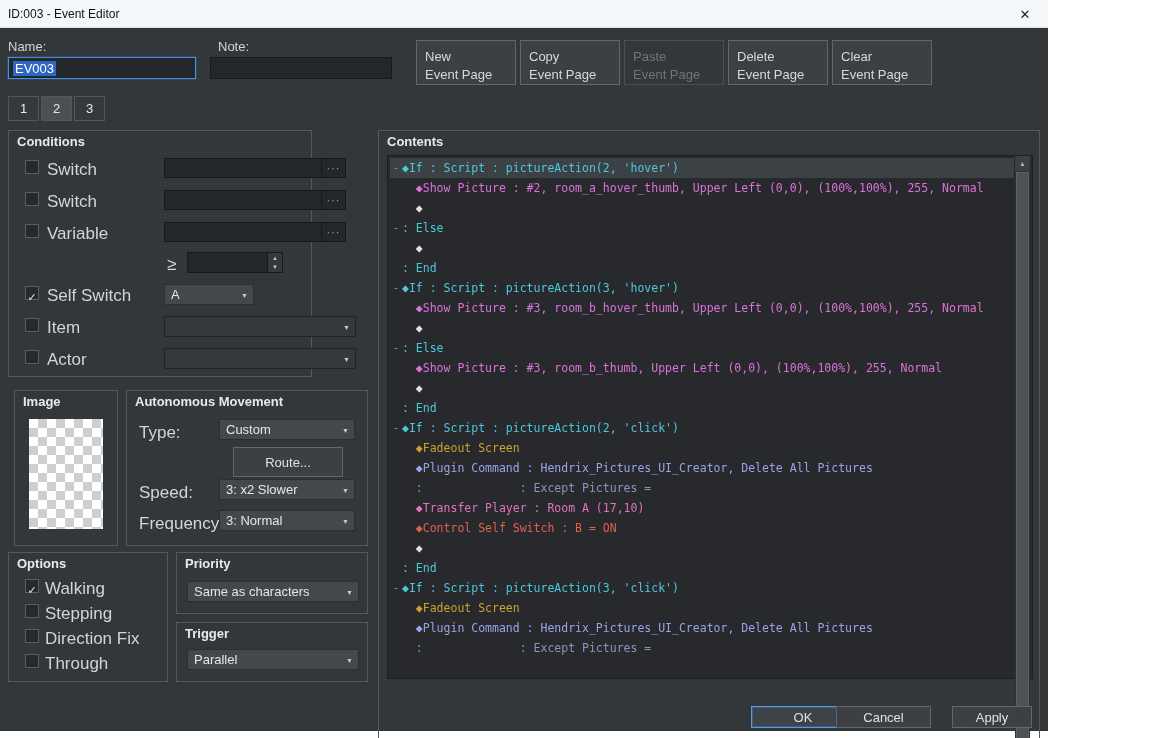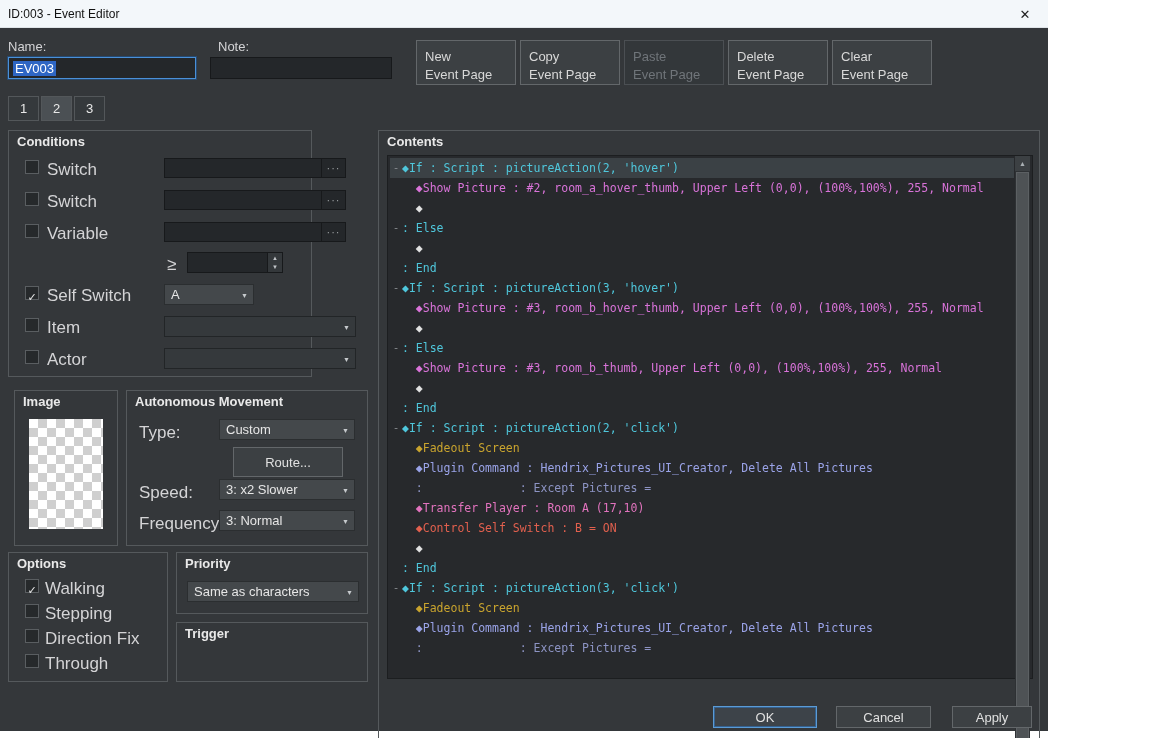--- a/index.html
+++ b/index.html
@@ -224,20 +224,24 @@
     <span class="checkbox" style="left:16px;top:51px"></span>
     <span class="glabel" style="left:36px;top:51px">Stepping</span>
     <span class="checkbox" style="left:16px;top:76px"></span>
     <span class="glabel" style="left:36px;top:76px">Direction Fix</span>
     <span class="checkbox" style="left:16px;top:101px"></span>
     <span class="glabel" style="left:36px;top:101px">Through</span>
   </div>
 
   <div class="group" style="left:176px;top:622px;width:192px;height:60px">
     <span class="group-title">Trigger</span>
+    <div class="combo" style="left:10px;top:26px;width:172px">
+      <span>Parallel</span>
+      <span class="dd-arrow"></span>
+    </div>
   </div>
 
   <div class="group" style="left:378px;top:130px;width:662px;height:712px">
     <span class="group-title">Contents</span>
     <div class="cmd-list" id="cmdList">
   <div class="cmd-line selected">
     <span class="gutter">-</span>
     <span class="cmd-text" style="color: rgb(79, 199, 220);">◆If : Script : pictureAction(2, 'hover')</span>
   </div>
 
@@ -362,18 +366,18 @@
     <span class="cmd-text" style="color: rgb(141, 148, 196);">  :              : Except Pictures =</span>
   </div>
 </div>
     <div class="scrollbar" style="position:absolute;right:9px;top:25px;bottom:29px;width:15px">
       <span class="sb-btn sb-up"></span>
       <span class="sb-thumb"></span>
       <span class="sb-btn sb-down"></span>
     </div>
   </div>
 
-  <button class="ui-btn ok-btn" style="left:713px;top:706px;width:104px;height:22px">OK</button>
+  <button class="ui-btn ok-btn" style="left:751px;top:706px;width:104px;height:22px">OK</button>
   <button class="ui-btn" style="left:836px;top:706px;width:95px;height:22px">Cancel</button>
   <button class="ui-btn" style="left:952px;top:706px;width:80px;height:22px">Apply</button>
 
 </div>
 </div>
 
 </body></html>

